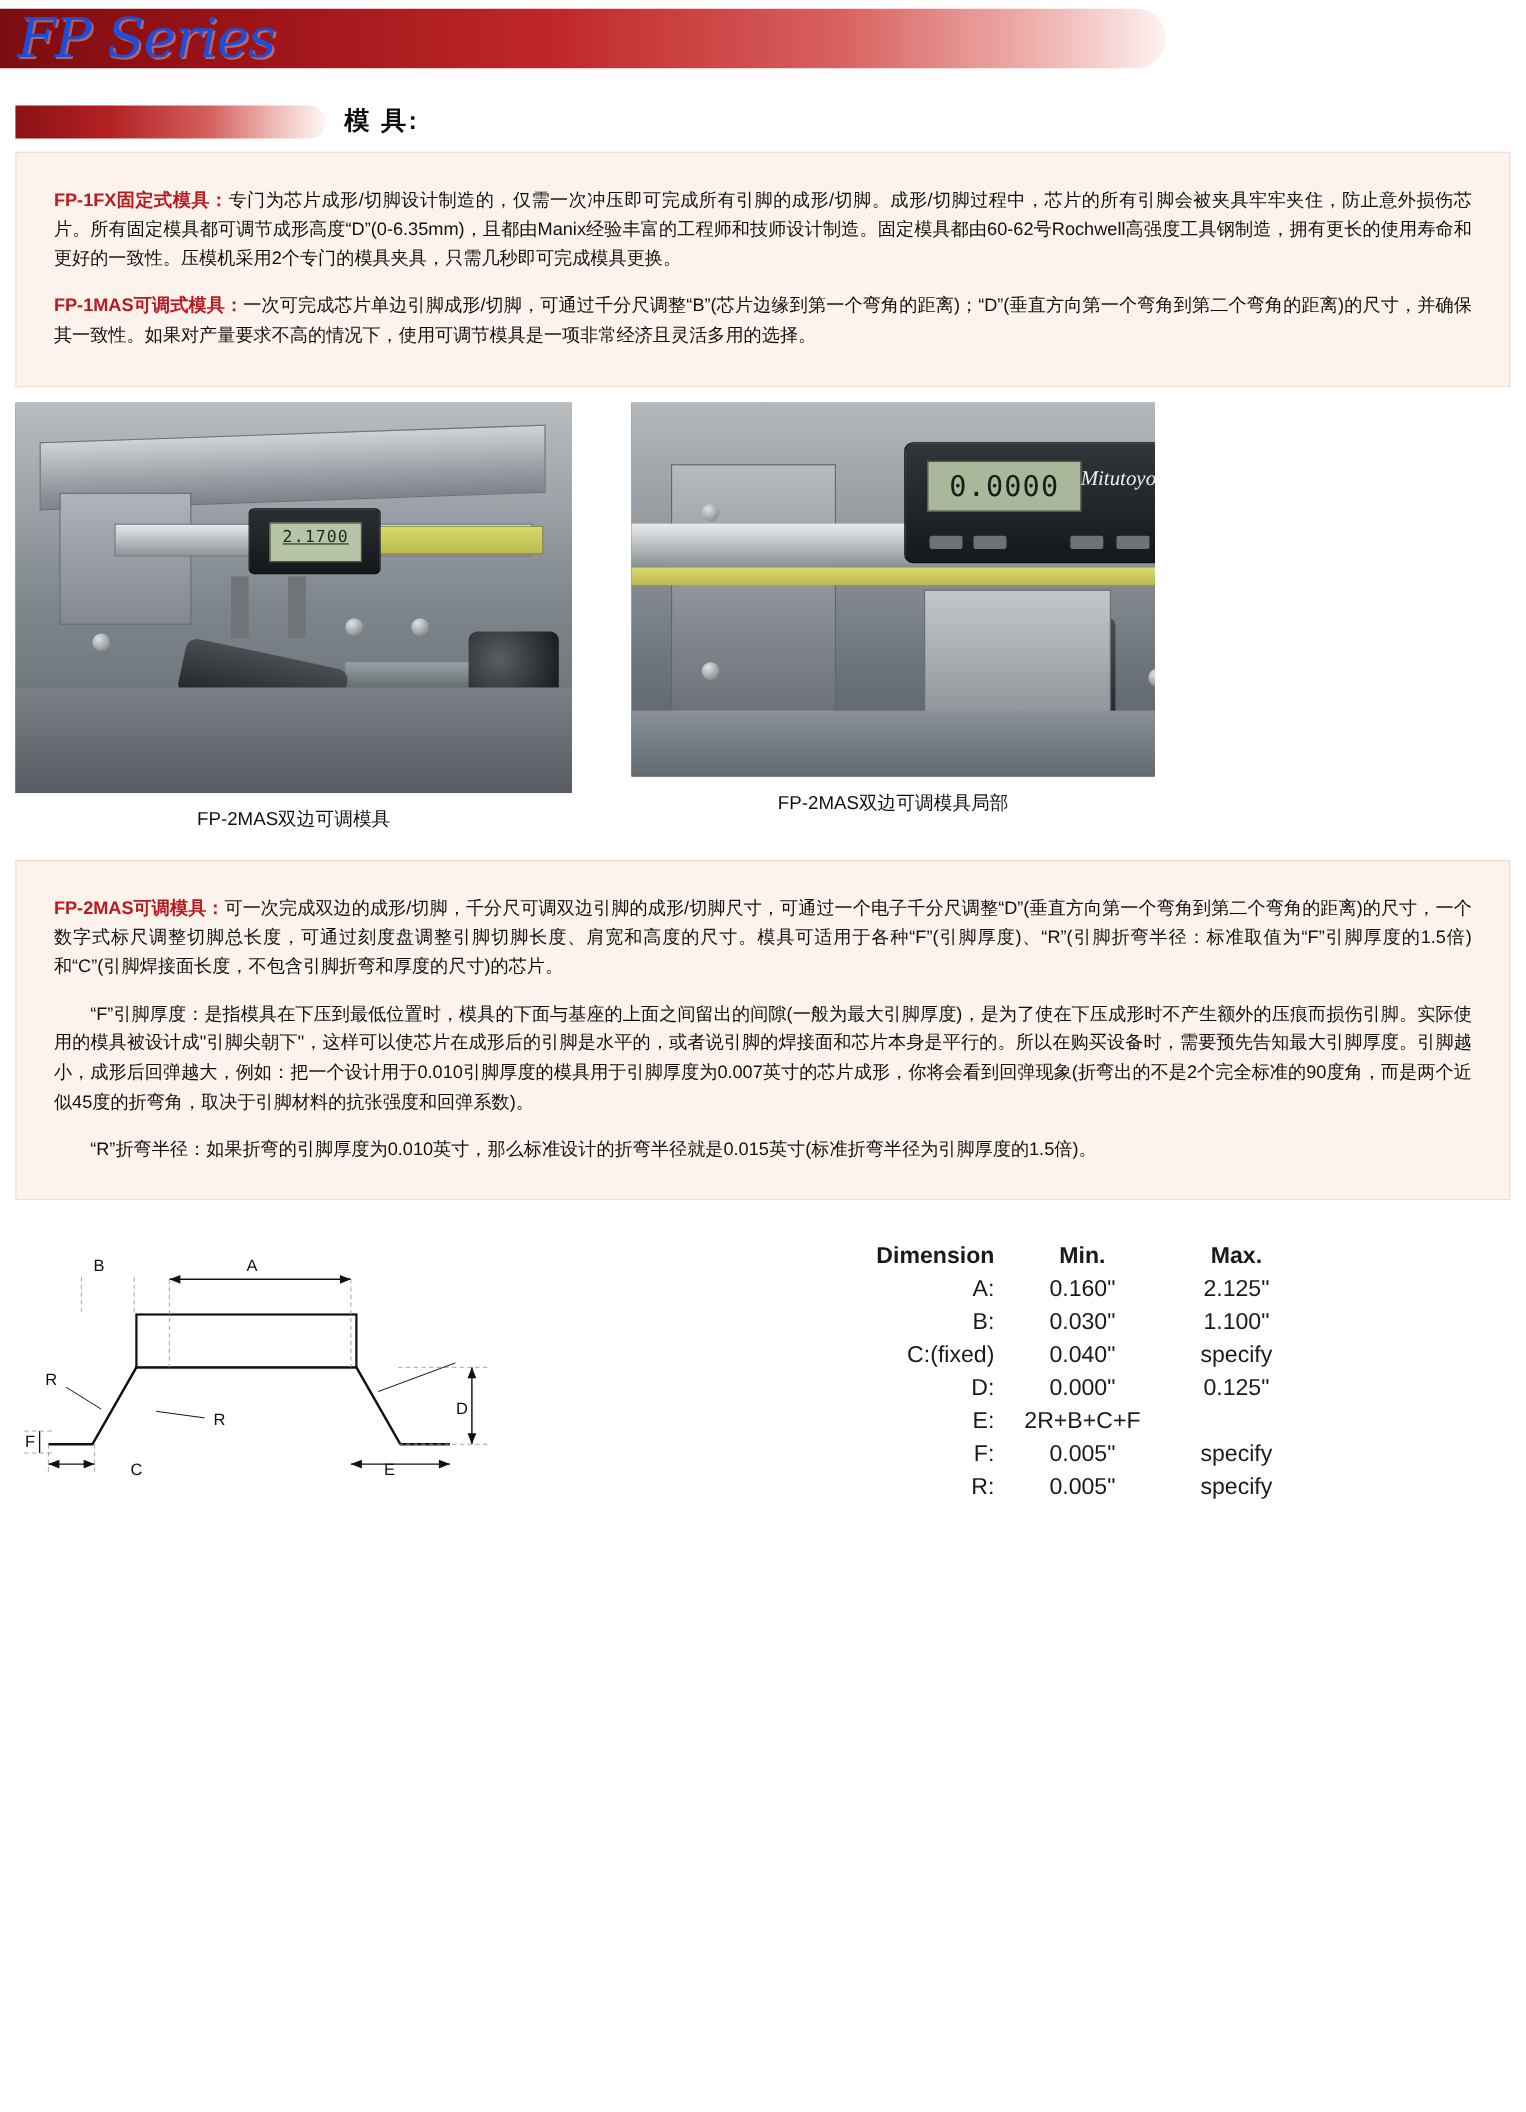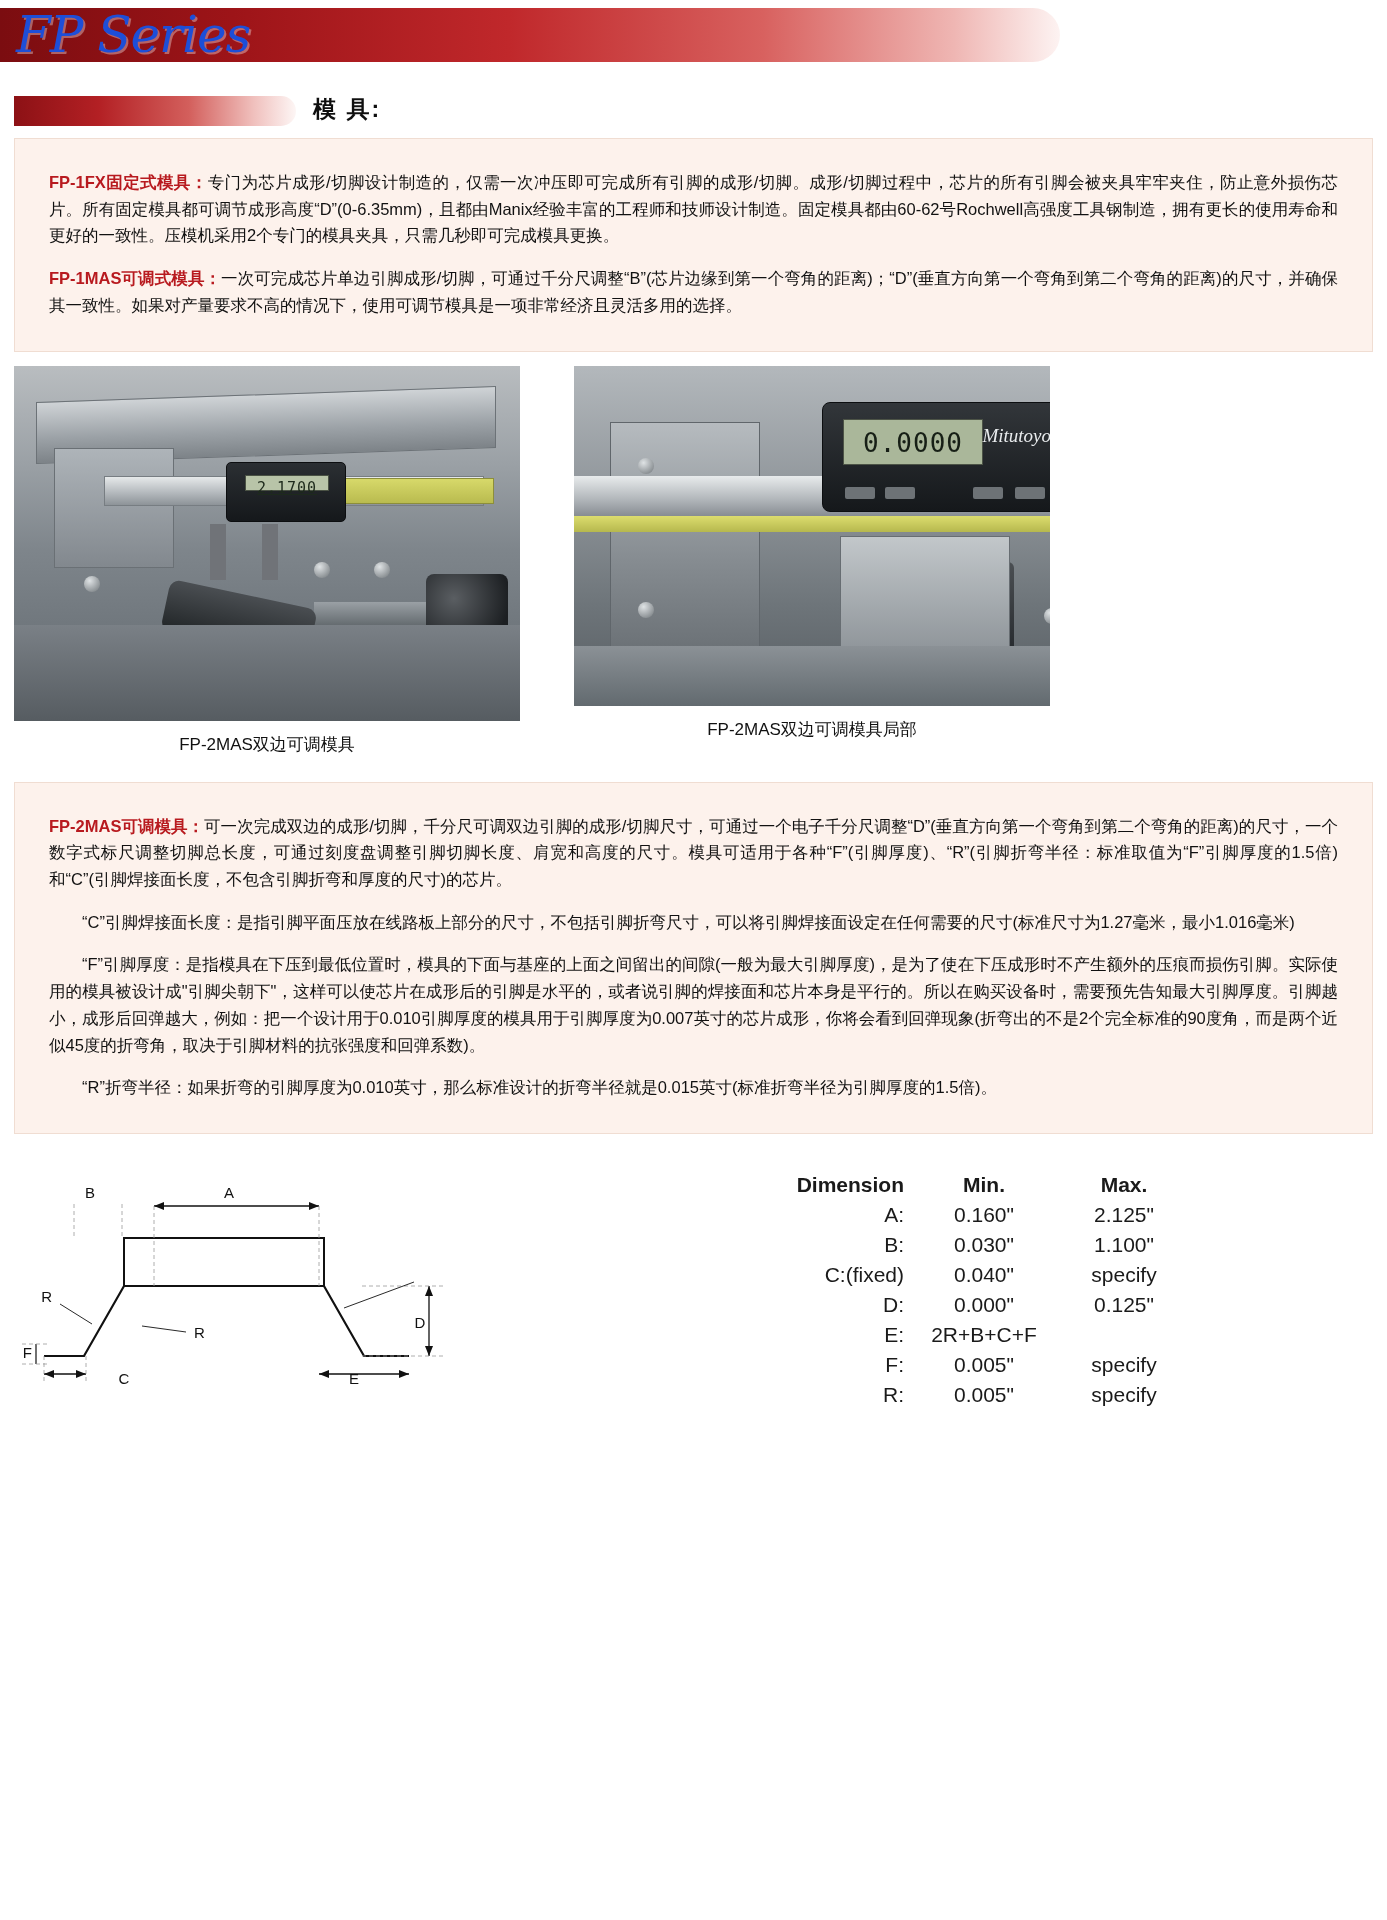--- a/index.html
+++ b/index.html
@@ -131,21 +131,21 @@
     background: linear-gradient(180deg, #d7d96a, #b9bb4f);
     border: 1px solid #8c8e3b;
   }
   .p1-caliper {
     position: absolute; left: 212px; top: 96px; width: 120px; height: 60px;
     background: linear-gradient(180deg, #2b2f33, #15181b);
     border-radius: 5px;
     border: 1px solid #0c0e10;
   }
   .p1-lcd {
-    position: absolute; left: 18px; top: 12px; width: 84px; height: 16px;
+    position: absolute; left: 18px; top: 12px; width: 84px; height: 36px;
     background: #b8c4a8;
     border: 1px solid #4a5244;
     color: #1d2a1c;
     font-family: "DejaVu Sans Mono", monospace;
     font-size: 15px;
     text-align: center;
     line-height: 24px;
     letter-spacing: 1px;
     text-decoration: underline;
   }
@@ -326,21 +326,20 @@
       <div class="p1-screw" style="left:470px;top:242px"></div>
     </div>
     <div class="caption">FP-2MAS双边可调模具局部</div>
   </div>
 </div>
 
 <div class="textbox" style="margin-top:26px">
   <p>
     <span class="lead">FP-2MAS可调模具：</span><span>可一次完成双边的成形/切脚，千分尺可调双边引脚的成形/切脚尺寸，可通过一个电子千分尺调整“D”(垂直方向第一个弯角到第二个弯角的距离)的尺寸，一个数字式标尺调整切脚总长度，可通过刻度盘调整引脚切脚长度、肩宽和高度的尺寸。模具可适用于各种“F”(引脚厚度)、“R”(引脚折弯半径：标准取值为“F”引脚厚度的1.5倍)和“C”(引脚焊接面长度，不包含引脚折弯和厚度的尺寸)的芯片。</span>
   </p>
-  <p class="indent">“C”引脚焊接面长度：是指引脚平面压放在线路板上部分的尺寸，不包括引脚折弯尺寸，可以将引脚焊接面设定在任何需要的尺寸(标准尺寸为1.27毫米，最小1.016毫米)</p>
   <p class="indent">“F”引脚厚度：是指模具在下压到最低位置时，模具的下面与基座的上面之间留出的间隙(一般为最大引脚厚度)，是为了使在下压成形时不产生额外的压痕而损伤引脚。实际使用的模具被设计成"引脚尖朝下"，这样可以使芯片在成形后的引脚是水平的，或者说引脚的焊接面和芯片本身是平行的。所以在购买设备时，需要预先告知最大引脚厚度。引脚越小，成形后回弹越大，例如：把一个设计用于0.010引脚厚度的模具用于引脚厚度为0.007英寸的芯片成形，你将会看到回弹现象(折弯出的不是2个完全标准的90度角，而是两个近似45度的折弯角，取决于引脚材料的抗张强度和回弹系数)。</p>
   <p class="indent">“R”折弯半径：如果折弯的引脚厚度为0.010英寸，那么标准设计的折弯半径就是0.015英寸(标准折弯半径为引脚厚度的1.5倍)。</p>
 </div>
 
 <div class="bottom">
 
   <div class="drawing">
     <svg width="620" height="250" viewBox="0 0 620 250">
 
       <path d="M 30 200 L 70 200 L 110 130 L 310 130 L 350 200 L 395 200" fill="none" stroke="#111" stroke-width="2.2"></path>

